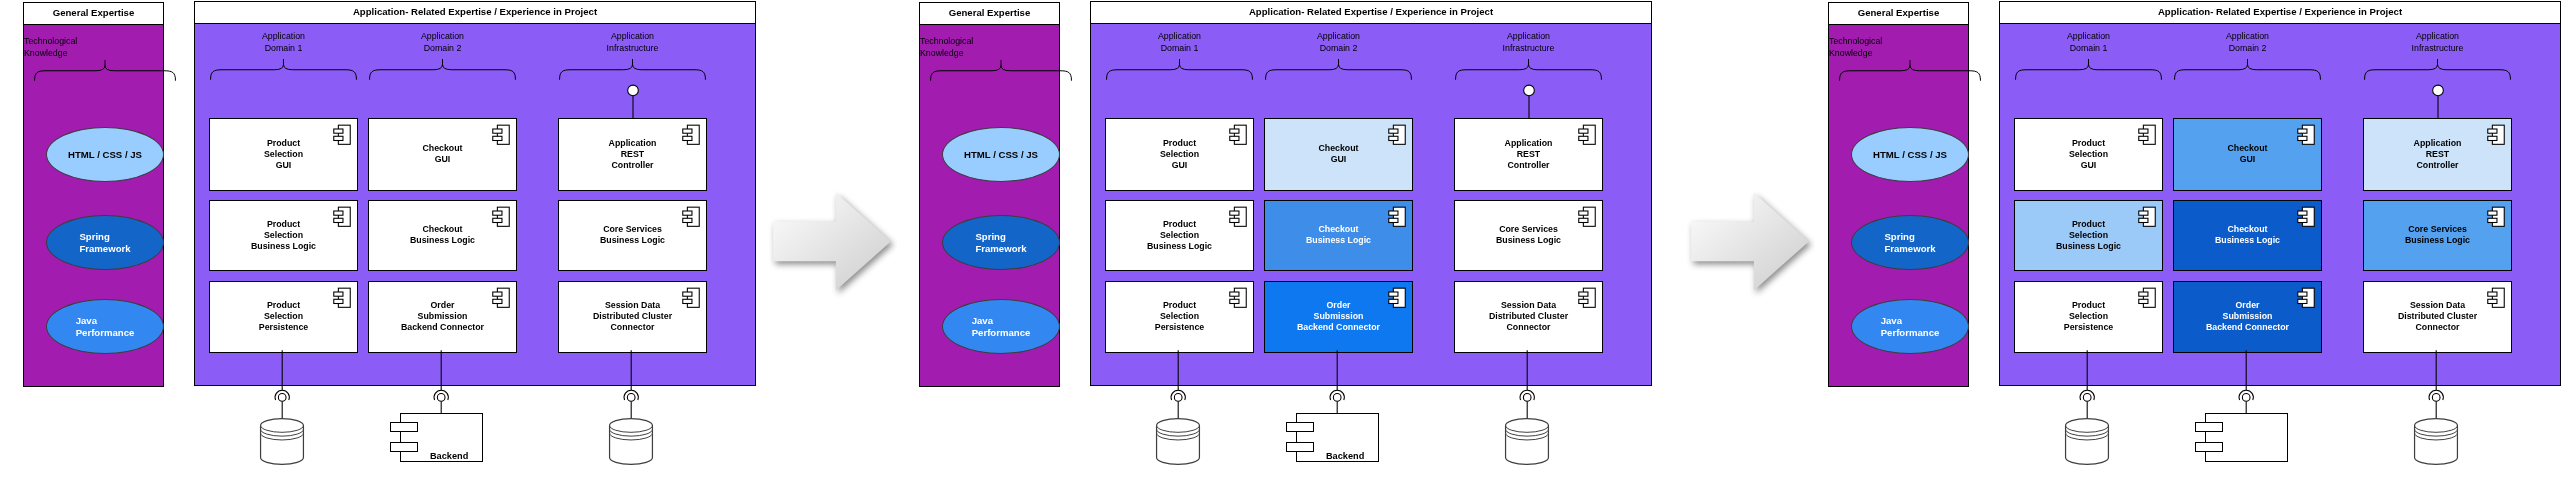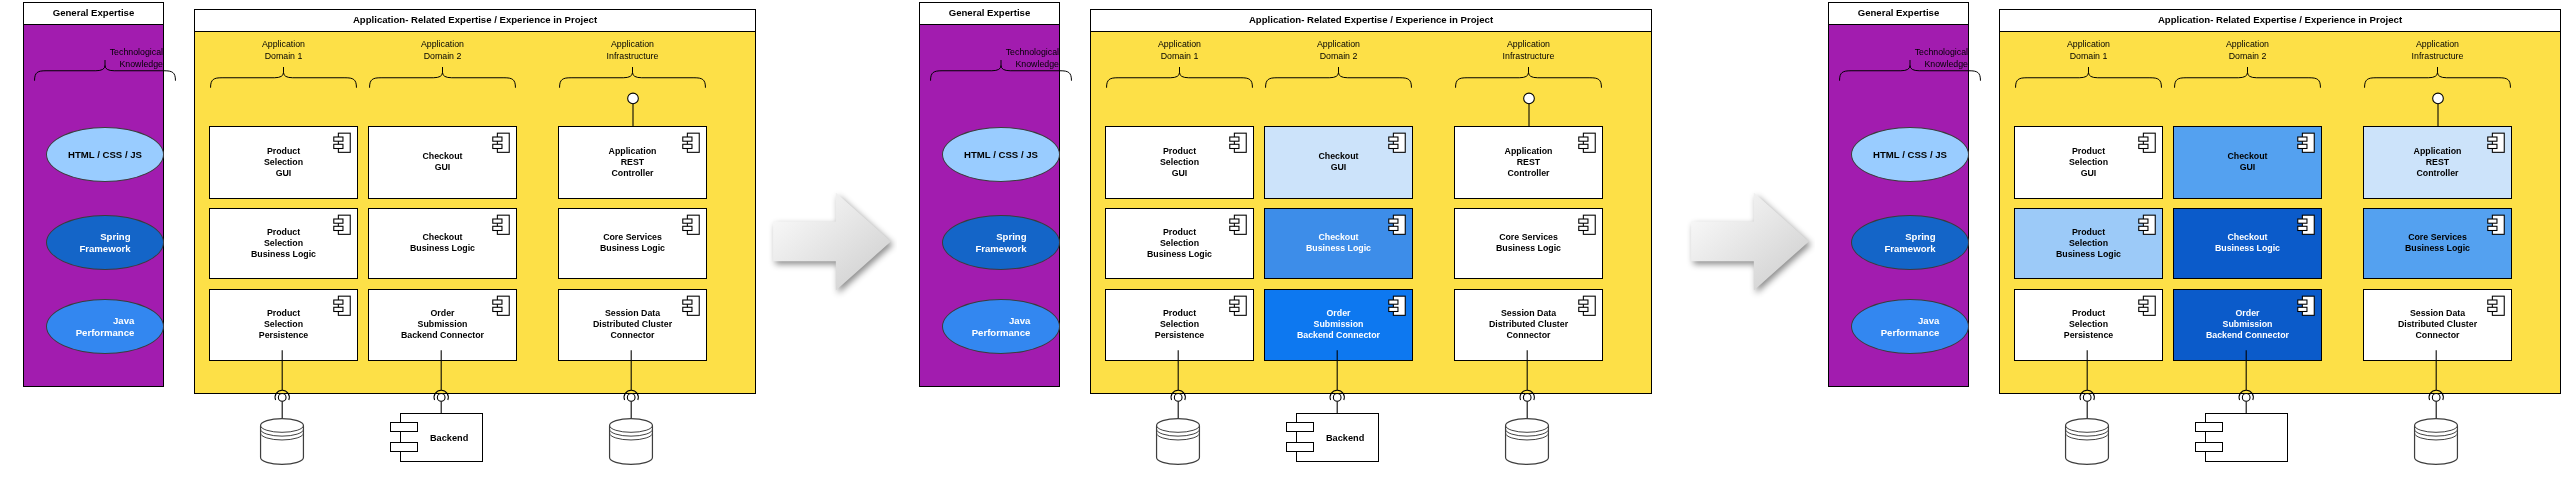--- a/index.html
+++ b/index.html
@@ -4,33 +4,33 @@
 <style>
   html,body{margin:0;padding:0;background:#fff}
   .stage{position:relative;width:2576px;height:479px;background:#fff;overflow:hidden;
          font-family:"Liberation Sans",sans-serif;color:#000}
   .panel{position:absolute;top:0;width:733px;height:479px}
   #panel-0{left:23px}#panel-1{left:919px}#panel-2{left:1828px}
 
   
   .gbox{position:absolute;left:0;top:2.3px;width:141px;height:385px;border:1.5px solid #000;
         background:#a21caf;box-sizing:border-box}
-  .abox{position:absolute;left:171px;top:9px;width:562px;height:385px;border:1.5px solid #000;
-        background:#fde047;box-sizing:border-box}
+  .abox{position:absolute;left:171px;top:1px;width:562px;height:385px;border:1.5px solid #000;
+        background:#8b5cf6;box-sizing:border-box}
   .btitle{position:absolute;left:0;top:0;width:100%;height:21.5px;line-height:20px;text-align:center;
           font-weight:bold;font-size:9.6px;border-bottom:1.5px solid #000;box-sizing:border-box;
           background:#fff}
   .multiline{white-space:pre-line}
 
   
-  .glabel{position:absolute;left:0;top:44px;width:100%;text-align:right;font-size:8.8px;line-height:11.5px}
+  .glabel{position:absolute;left:0;top:33px;width:100%;text-align:left;font-size:8.8px;line-height:11.5px}
   .gbrace{position:absolute;left:9.2px;top:57px}
   .ellipse{position:absolute;left:22px;width:118px;height:55px;border-radius:50%;
            border:1.5px solid #3c3c3c;display:flex;align-items:center;justify-content:center;
-           text-align:right;font-weight:bold;font-size:9.6px;line-height:11.5px;box-sizing:border-box}
+           text-align:left;font-weight:bold;font-size:9.6px;line-height:11.5px;box-sizing:border-box}
   .e0{top:124px}.e1{top:212px}.e2{top:296px}
 
   
   .col{position:absolute;top:21.5px;bottom:0}
   .c0{left:14px;width:149px}.c1{left:173px;width:149px}.c2{left:363px;width:149px}
   .clabel{position:absolute;left:0;top:7.7px;width:100%;text-align:center;font-size:8.8px;line-height:11.5px}
   .cbrace{position:absolute;left:0;top:35px}
   .lolli{position:absolute;left:68px;top:60px}
   .cbox{position:absolute;left:0;width:149px;box-sizing:border-box;border:1.2px solid #000;
         display:flex;align-items:center;justify-content:center;text-align:center;
@@ -49,21 +49,21 @@
   [data-variant="ell-light"]{background:#99ccff;color:#000}
   [data-variant="ell-dark"]{background:#1465c8;color:#fff}
   [data-variant="ell-mid"]{background:#3387f0;color:#fff}
 
   
   .conn{position:absolute;top:350px}
   .k0{left:250px}.k1{left:409px}.k2{left:599px}
   .cyl{position:absolute;top:417px}
   .cy0{left:236px}.cy2{left:585px}
   .backend{position:absolute;left:377px;top:413px;width:83px;height:49px;border:1.2px solid #000;
-           box-sizing:border-box;display:flex;align-items:center;justify-content:center;
+           box-sizing:border-box;display:flex;align-items:flex-end;justify-content:center;
            padding-left:15.3px;font-weight:bold;font-size:9.2px;background:#fff}
   .btab{position:absolute;left:-11.5px;width:28px;height:10px;border:1.2px solid #000;
         background:inherit;box-sizing:border-box}
   .bt0{top:8.4px}.bt1{top:28px}
 
   .arrow{position:absolute;top:183px}
   .a0{left:767px}.a1{left:1685px}
 </style>
 </head>
 <body>

